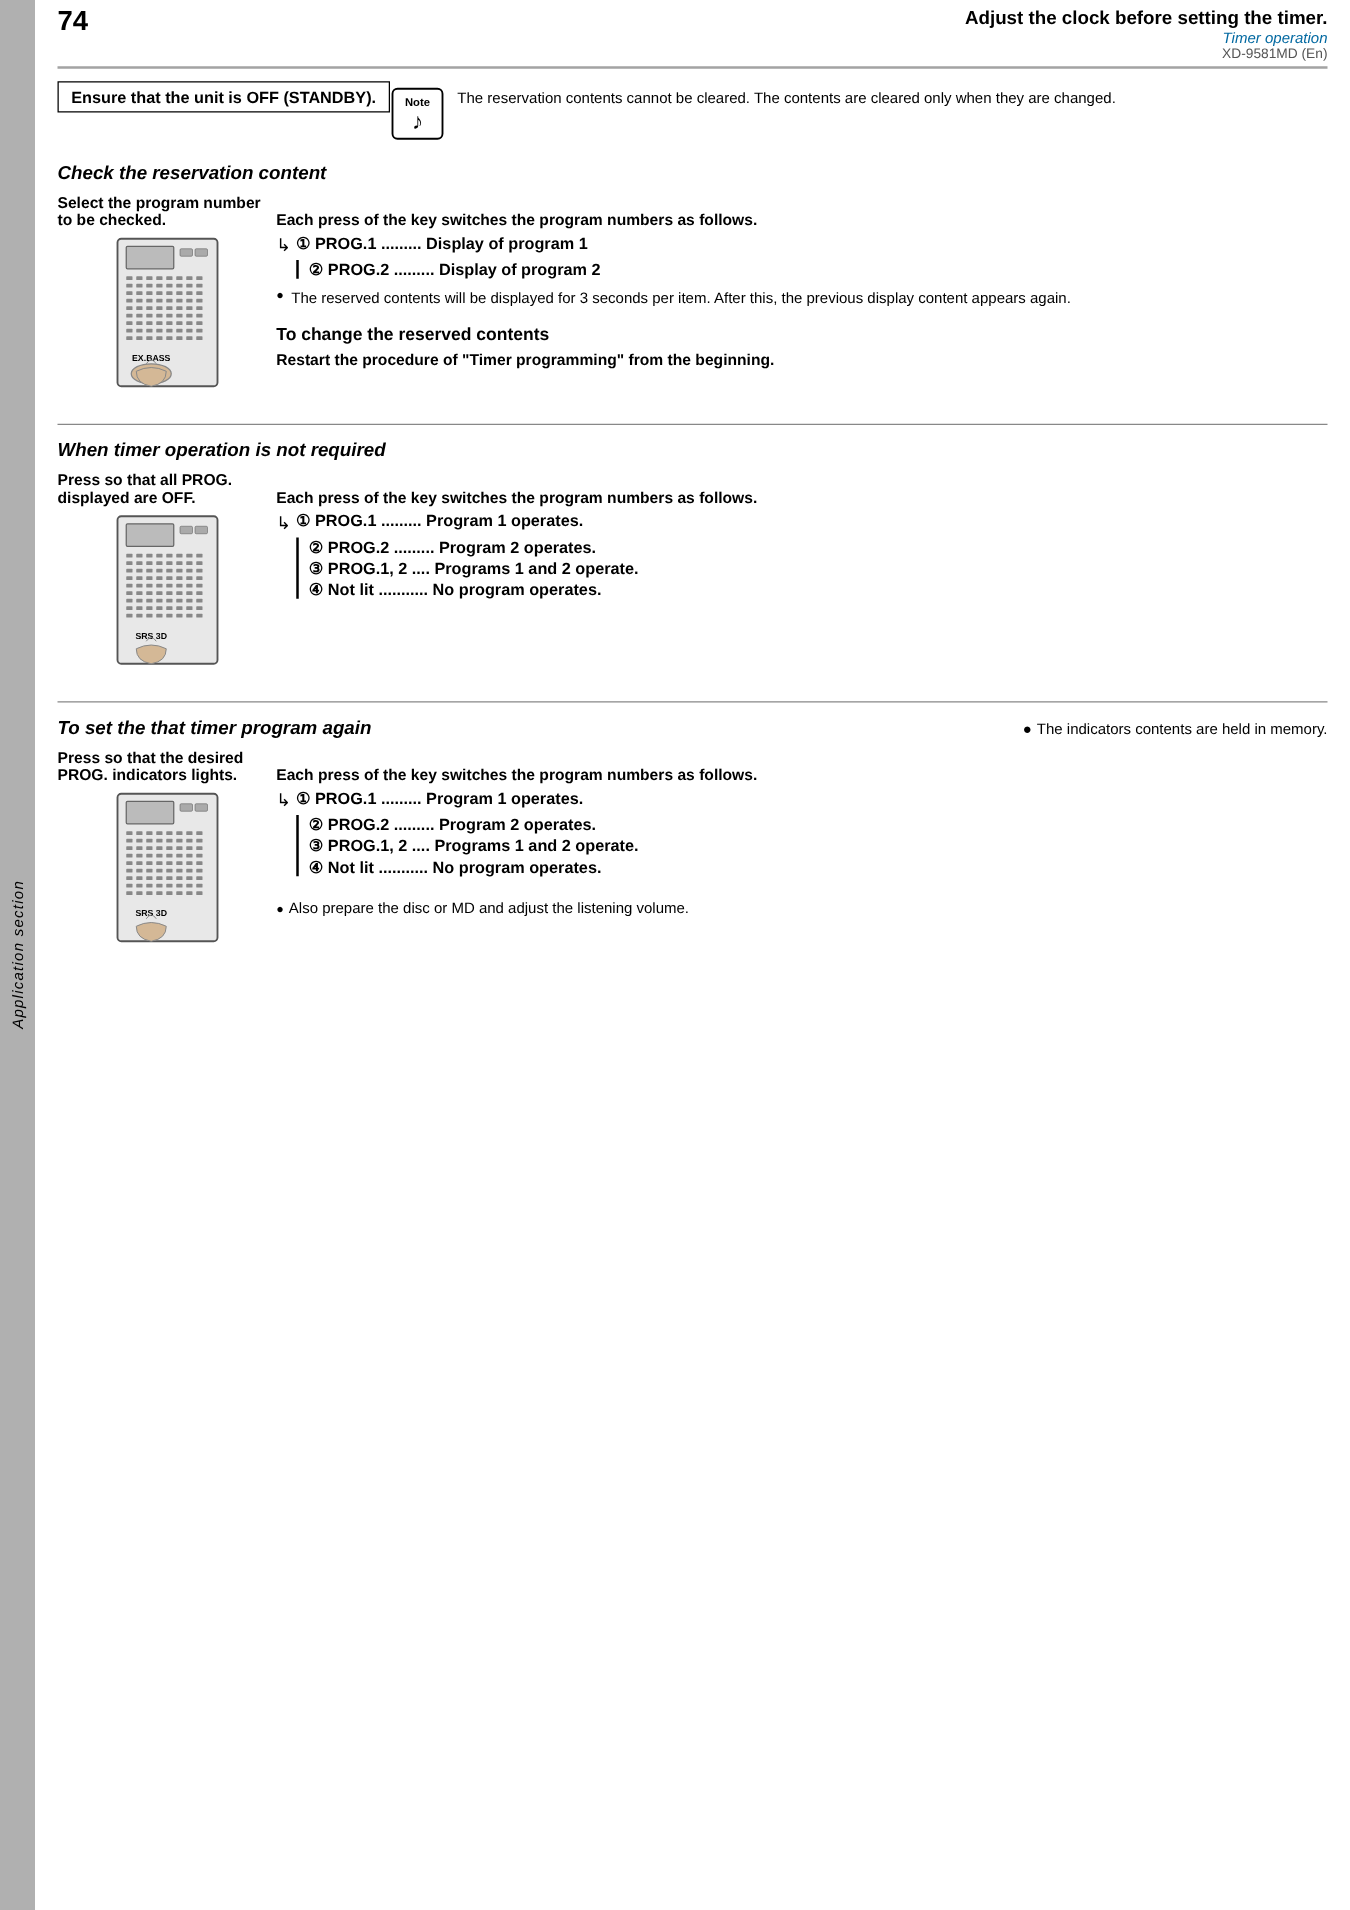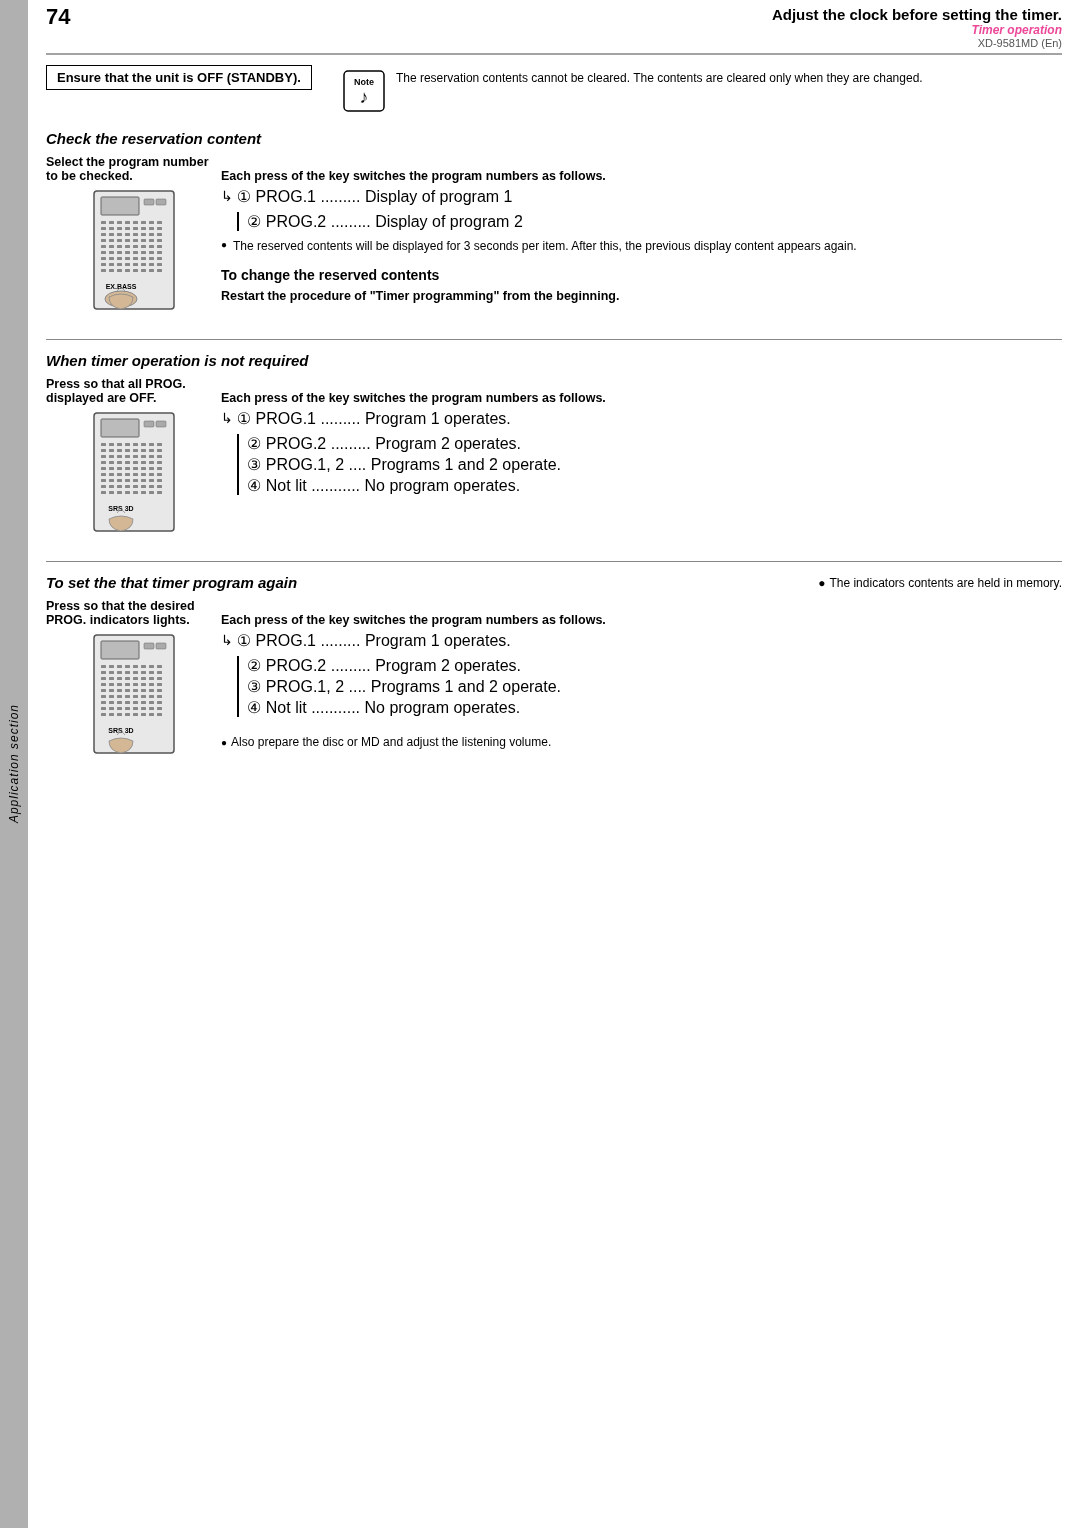--- a/index.html
+++ b/index.html
@@ -57,22 +57,22 @@
     .header-right {
       text-align: right;
     }
     .header-title {
       font-size: 15px;
       font-weight: bold;
     }
     .header-subtitle {
       font-size: 12px;
       font-style: italic;
-      color: #ec4899;
-      font-weight: bold;
+      color: #0369a1;
+      font-weight: normal;
     }
     .model-number {
       font-size: 11px;
       color: #555;
     }
 
     
     .standby-box {
       border: 1.5px solid #000;
       display: inline-block;
@@ -152,22 +152,22 @@
     .change-text {
       font-weight: bold;
       font-size: 12.5px;
     }
     .arrow-list-title {
       font-weight: bold;
       font-size: 12.5px;
       margin-bottom: 4px;
     }
     .arrow-entry {
-      font-weight: normal;
-      font-size: 16px;
+      font-weight: bold;
+      font-size: 13px;
       margin-bottom: 2px;
     }
 
     
     .also-note {
       font-size: 12px;
       margin-top: 8px;
     }
     .also-note::before {
       content: '●';
@@ -214,21 +214,21 @@
 
   <div class="header">
     <div class="page-number">74</div>
     <div class="header-right">
       <div class="header-title">Adjust the clock before setting the timer.</div>
       <div class="header-subtitle">Timer operation</div>
       <div class="model-number">XD-9581MD (En)</div>
     </div>
   </div>
 
-  <div style="display:flex; align-items:flex-start; gap:30px; margin-bottom:14px;">
+  <div style="display:flex; align-items:flex-start; margin-bottom:14px;">
     <div class="standby-box">
       <span>Ensure that the unit is OFF (STANDBY).</span>
     </div>
 
     <div class="note-area" style="margin-bottom:0; margin-top:4px;">
       <div>
         
         <svg class="note-svg" viewBox="0 0 44 44" xmlns="http://www.w3.org/2000/svg">
           <rect x="2" y="2" width="40" height="40" rx="4" ry="4" fill="white" stroke="#000" stroke-width="1.5"></rect>
           <text x="22" y="16" text-anchor="middle" font-size="9" font-weight="bold" fill="#000">Note</text>

